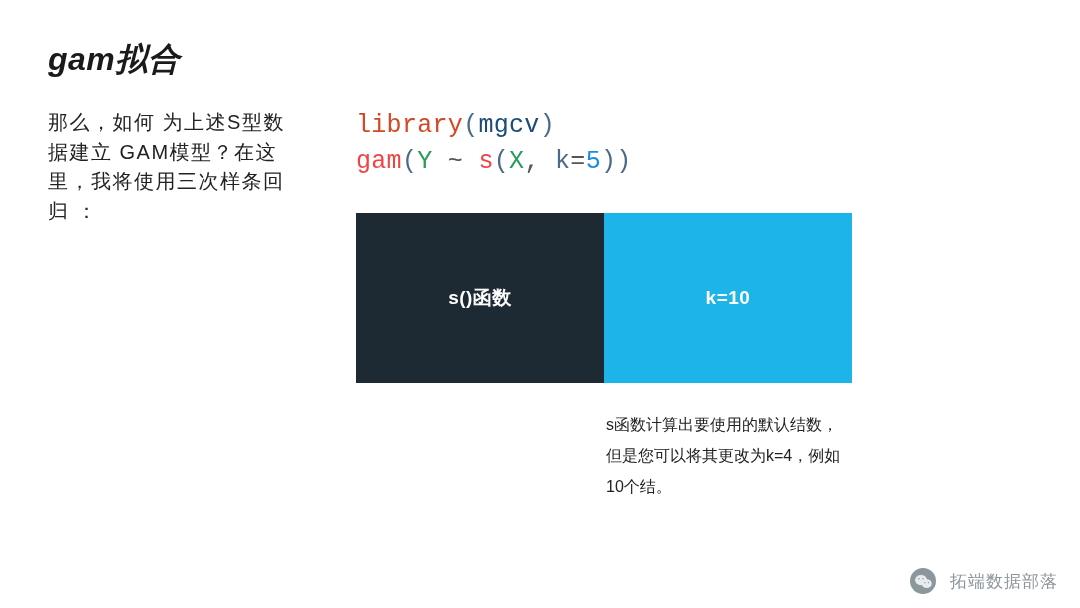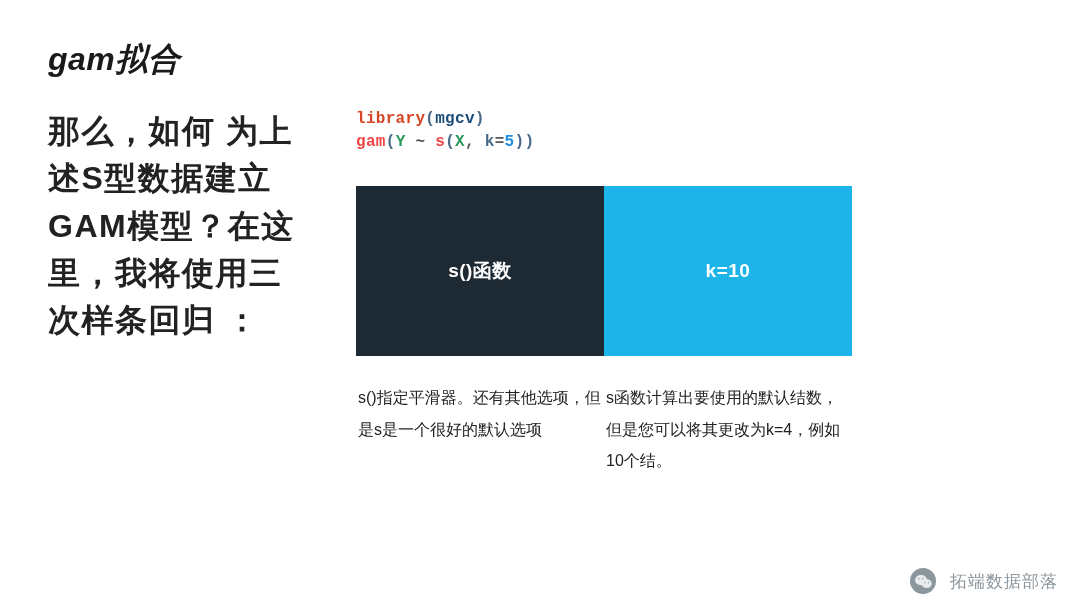--- a/index.html
+++ b/index.html
@@ -24,36 +24,36 @@
     }
     .content {
       display: flex;
       gap: 54px;
     }
     .left-col {
       width: 254px;
       flex-shrink: 0;
     }
     .intro {
-      font-size: 32px;
+      font-size: 20px;
       line-height: 1.48;
       color: #222;
-      font-weight: 700;
+      font-weight: 400;
       letter-spacing: 1.5px;
     }
     .right-col {
       flex: 1;
     }
     .code-block {
       font-family: "Consolas", "Menlo", "Courier New", monospace;
-      font-size: 16px;
+      font-size: 25px;
       line-height: 1.45;
       letter-spacing: 0.3px;
       margin-bottom: 32px;
-      font-weight: 700;
+      font-weight: 400;
     }
     .tok-library { color: #d64524; }
     .tok-arg     { color: #1a4b7a; }
     .tok-fn      { color: #ef4444; }
     .tok-var     { color: #2a9a5a; }
     .tok-tilde   { color: #555; }
     .tok-comma   { color: #555; }
     .tok-k       { color: #4a6a8a; }
     .tok-eq      { color: #555; }
     .tok-num     { color: #1d8ce0; }
@@ -137,21 +137,20 @@
           <span class="tok-fn">gam</span><span class="tok-paren">(</span><span class="tok-var">Y</span> <span class="tok-tilde">~</span> <span class="tok-fn">s</span><span class="tok-paren">(</span><span class="tok-var">X</span><span class="tok-comma">,</span> <span class="tok-k">k</span><span class="tok-eq">=</span><span class="tok-num">5</span><span class="tok-paren">)</span><span class="tok-paren">)</span>
         </div>
       </div>
 
       <div class="cards">
 
         <div class="card">
           <div class="card-header card-header-dark">
             <span class="card-header-text">s()函数</span>
           </div>
-          <p class="card-desc">s()指定平滑器。还有其他选项，但是s是一个很好的默认选项</p>
         </div>
 
         <div class="card">
           <div class="card-header card-header-cyan">
             <span class="card-header-text">k=10</span>
           </div>
           <p class="card-desc">s函数计算出要使用的默认结数，但是您可以将其更改为k=4，例如10个结。</p>
         </div>
 
       </div>

